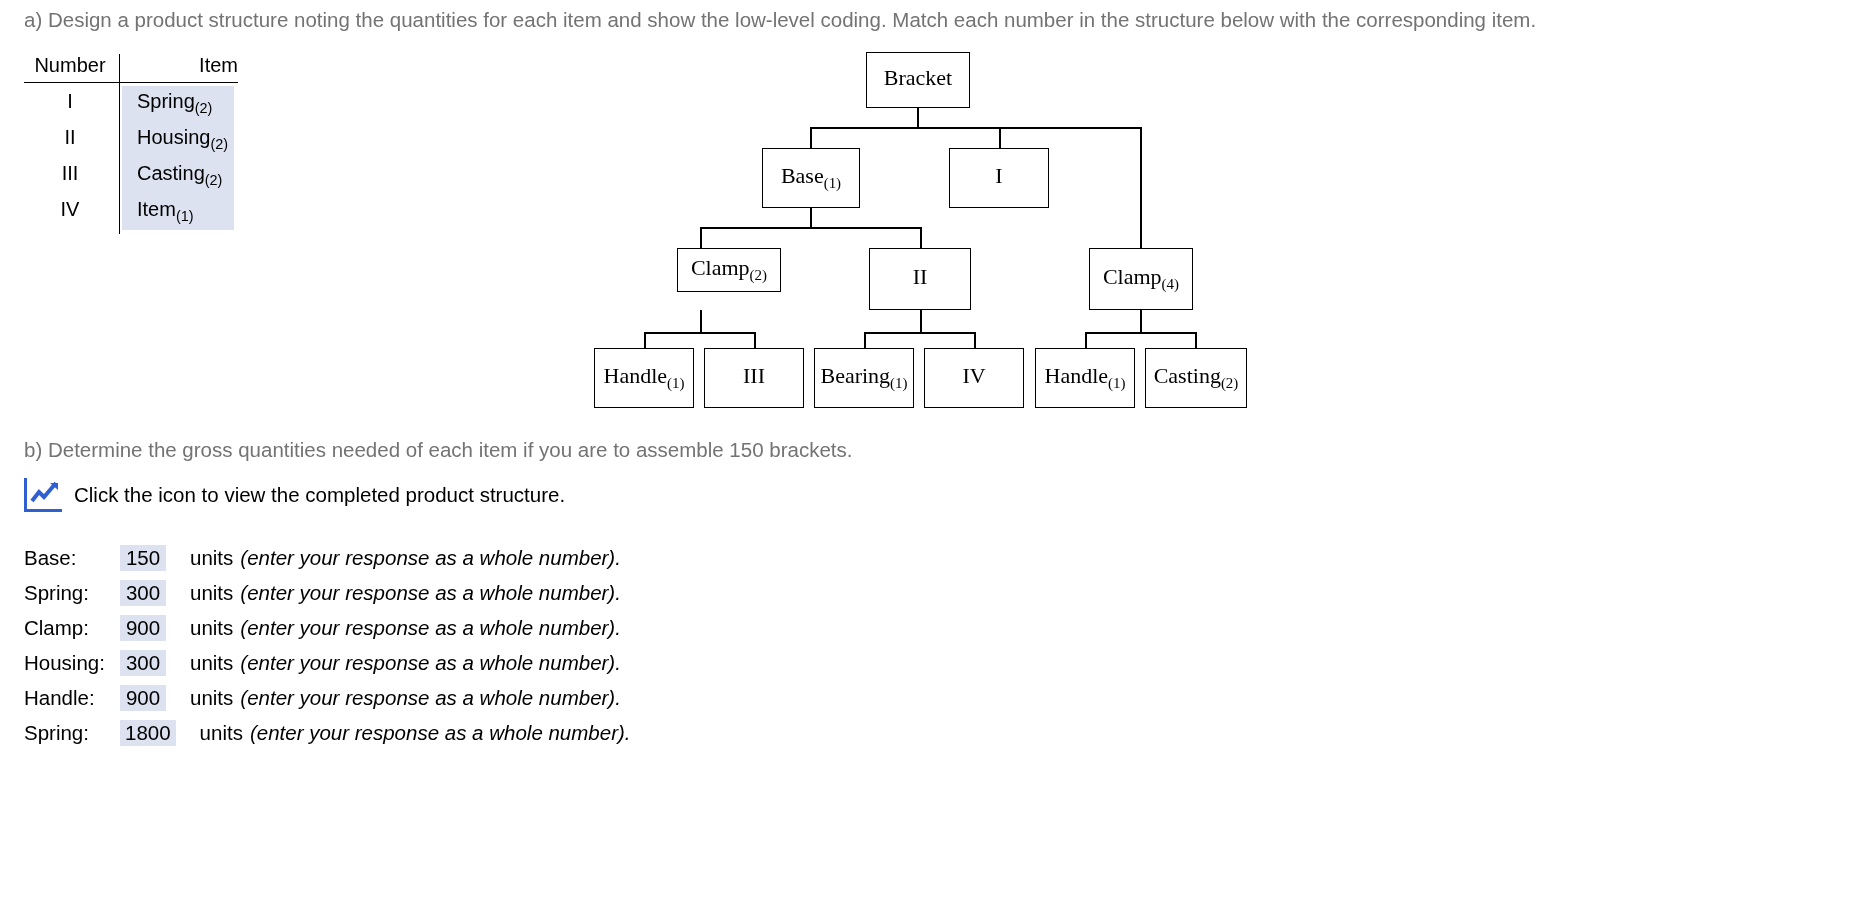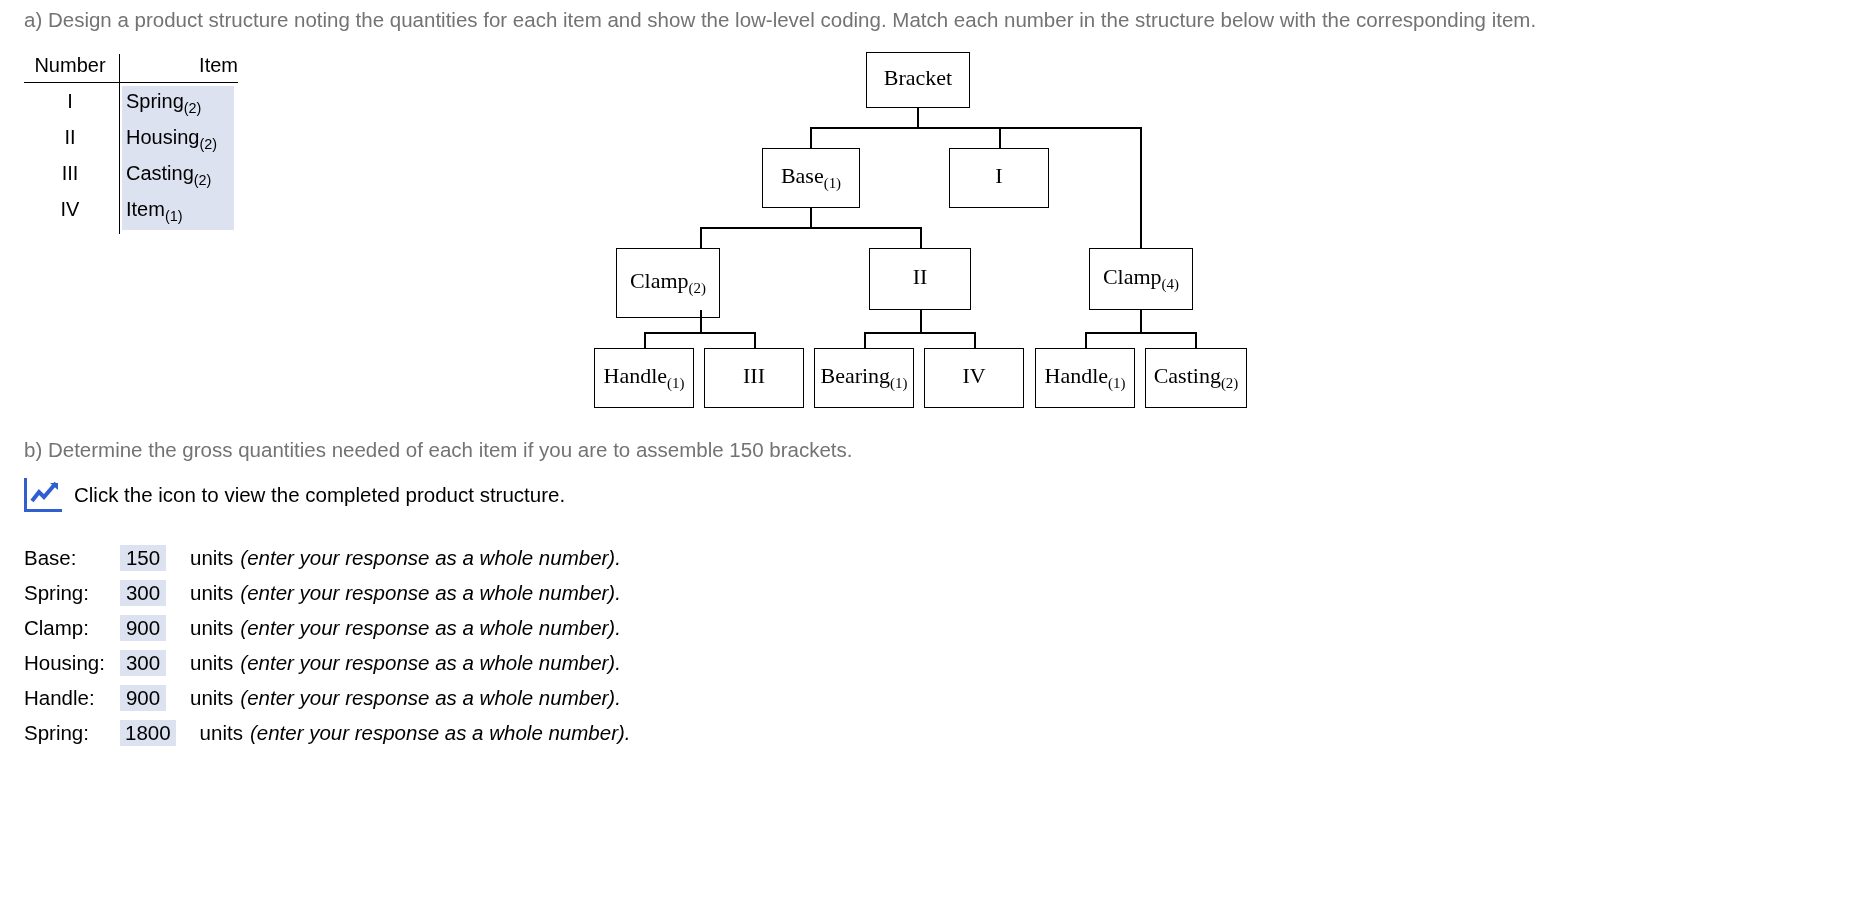--- a/index.html
+++ b/index.html
@@ -89,21 +89,21 @@
     font-size: 20px;
   }
   #item-table .cell-item {
     position: absolute;
     left: 98px;
     top: 0px;
     width: 112px;
     height: 36px;
     background: #dde2f0;
     font-size: 20px;
-    padding-left: 4px;
+    padding-left: 15px;
     box-sizing: border-box;
     display: block;
     line-height: 30px;
     white-space: nowrap;
   }
   .sub {
     font-size: 0.72em;
     vertical-align: sub;
   }
 
@@ -244,21 +244,21 @@
 
   <div class="node" style="left:949px; top:148px; width:100px; height:60px;">
     <span class="lbl"><span>I</span><span class="sub"></span></span>
   </div>
 
   <div class="ln v" style="left:810px; top:208px; height:20px;"></div>
   <div class="ln h" style="left:700px; top:227px; width:221px;"></div>
   <div class="ln v" style="left:700px; top:227px; height:21px;"></div>
   <div class="ln v" style="left:920px; top:227px; height:21px;"></div>
 
-  <div class="node" style="left:616px; top:248px; width:104px; height:70px;">
+  <div class="node" style="left:677px; top:248px; width:104px; height:44px;">
     <span class="lbl"><span>Clamp</span><span class="sub">(2)</span></span>
   </div>
 
   <div class="node" style="left:869px; top:248px; width:102px; height:62px;">
     <span class="lbl"><span>II</span><span class="sub"></span></span>
   </div>
 
   <div class="node" style="left:1089px; top:248px; width:104px; height:62px;">
     <span class="lbl"><span>Clamp</span><span class="sub">(4)</span></span>
   </div>

